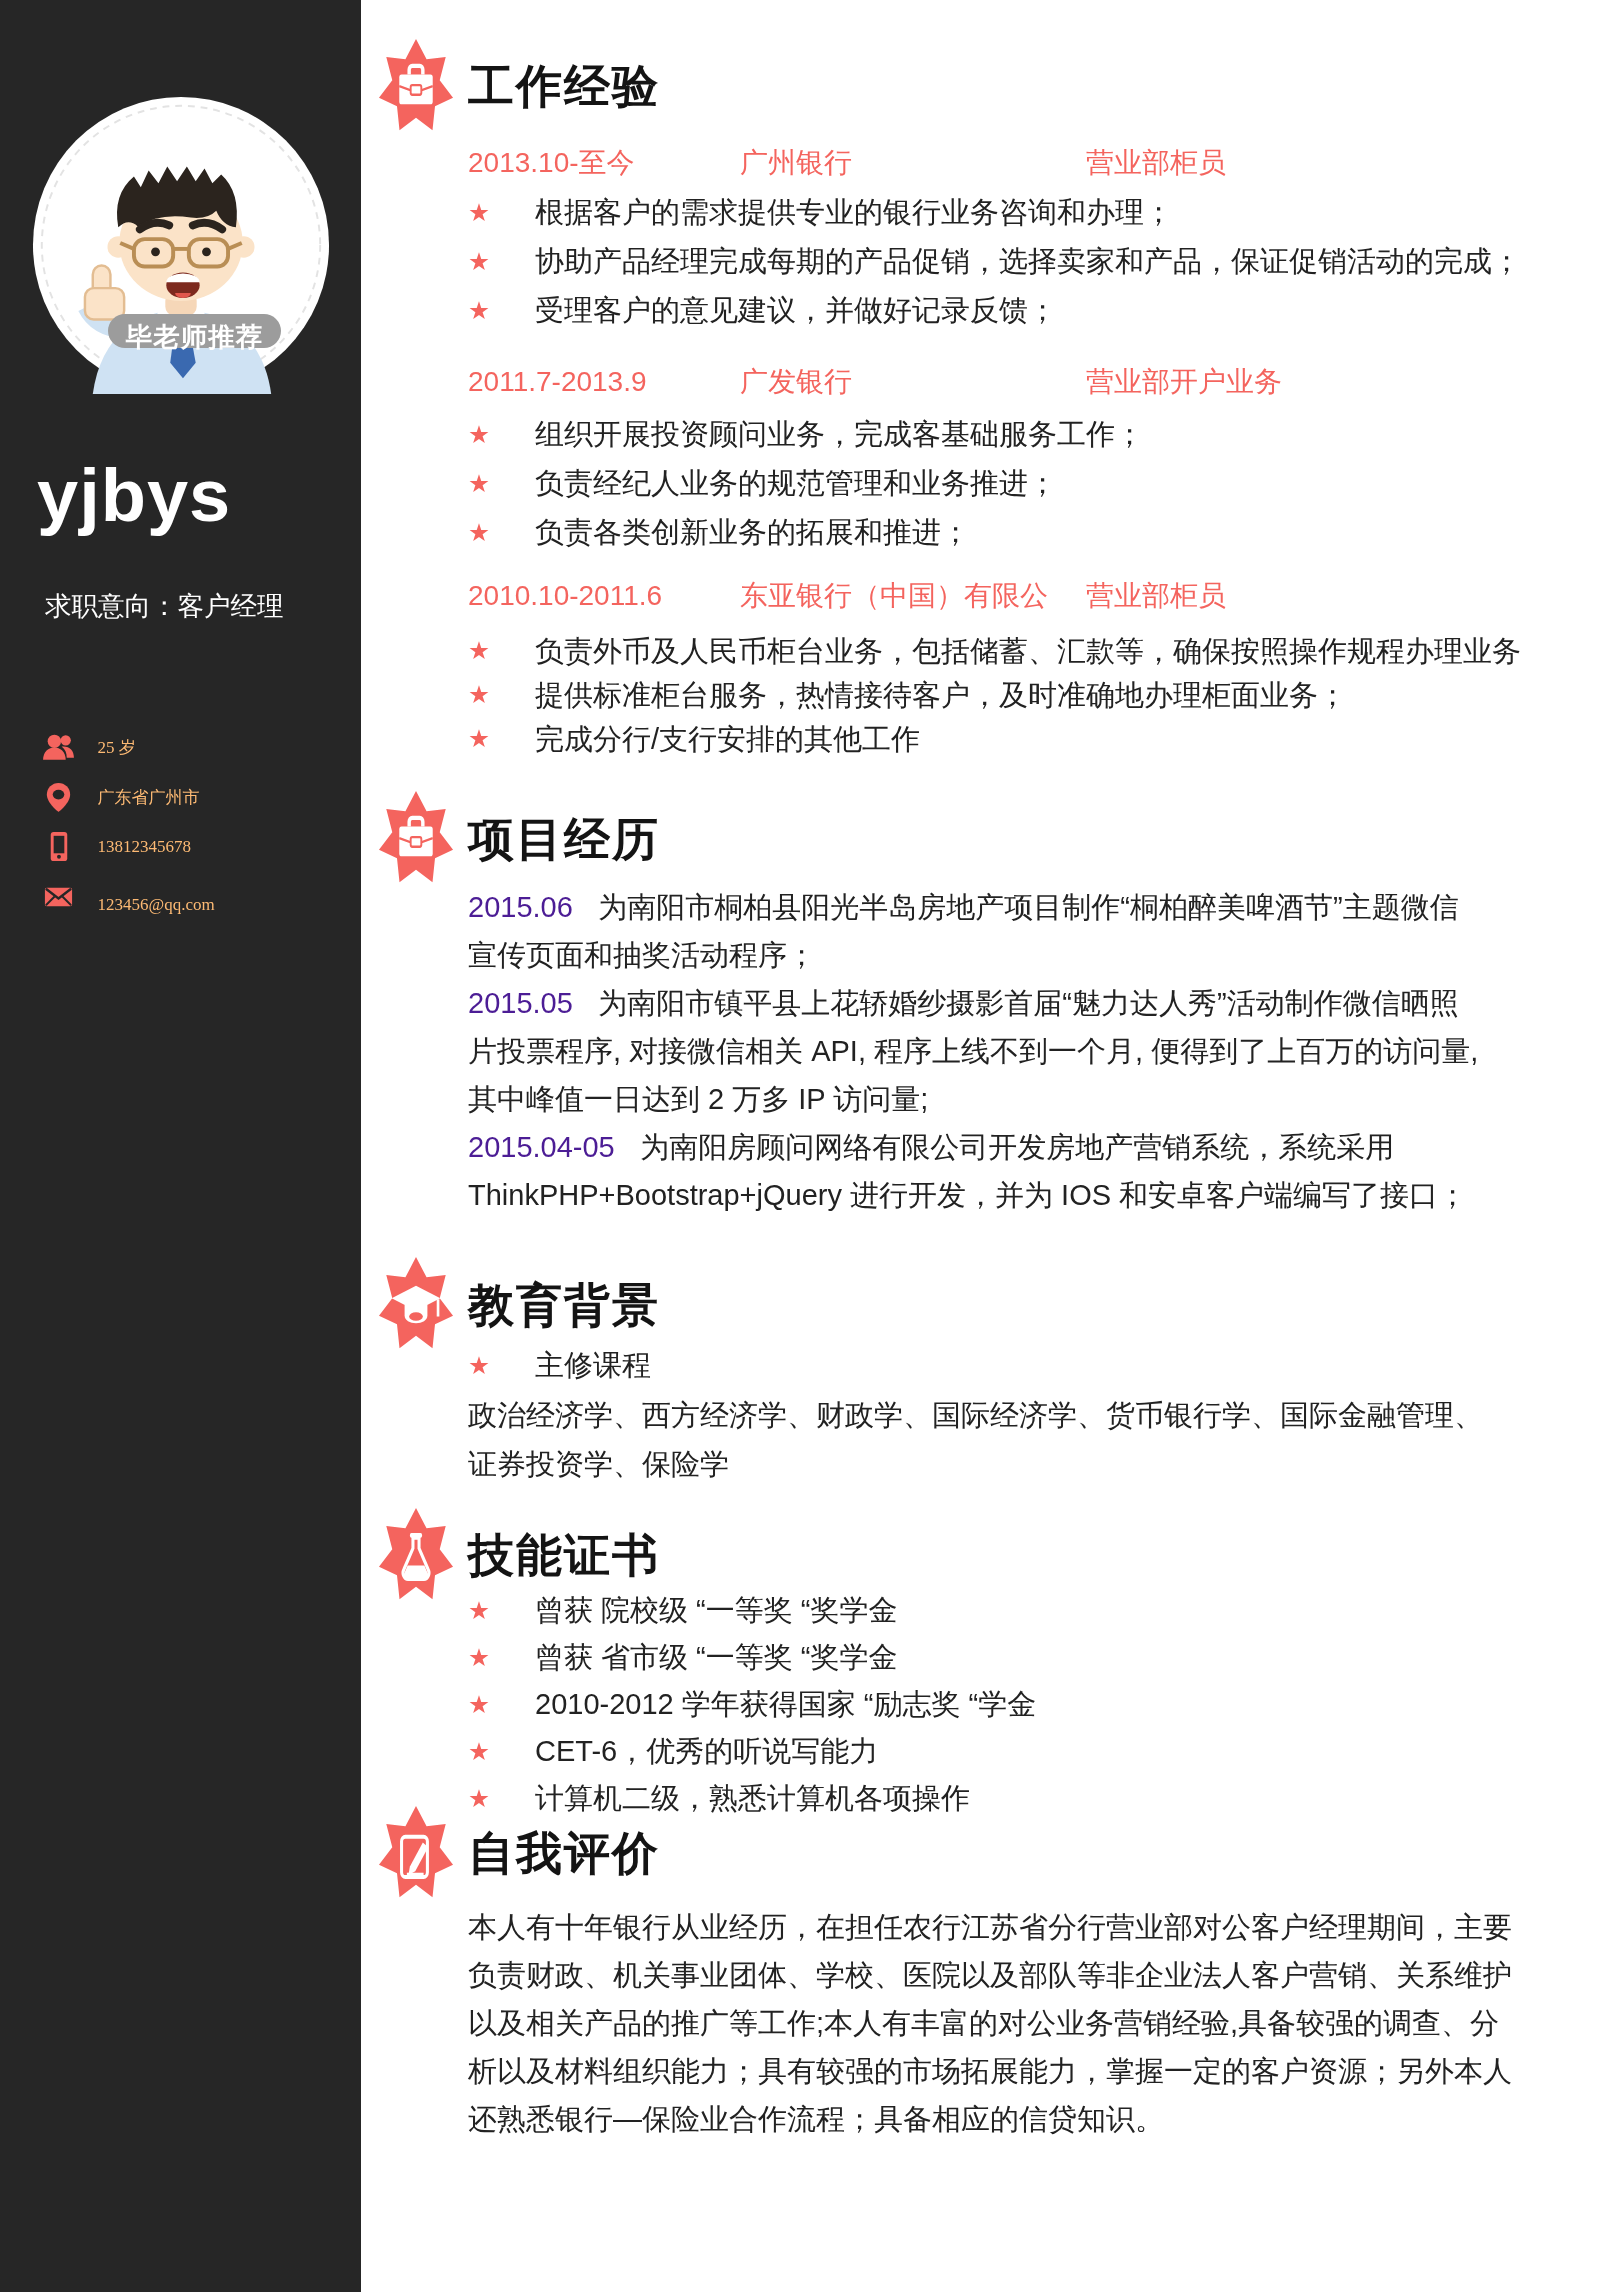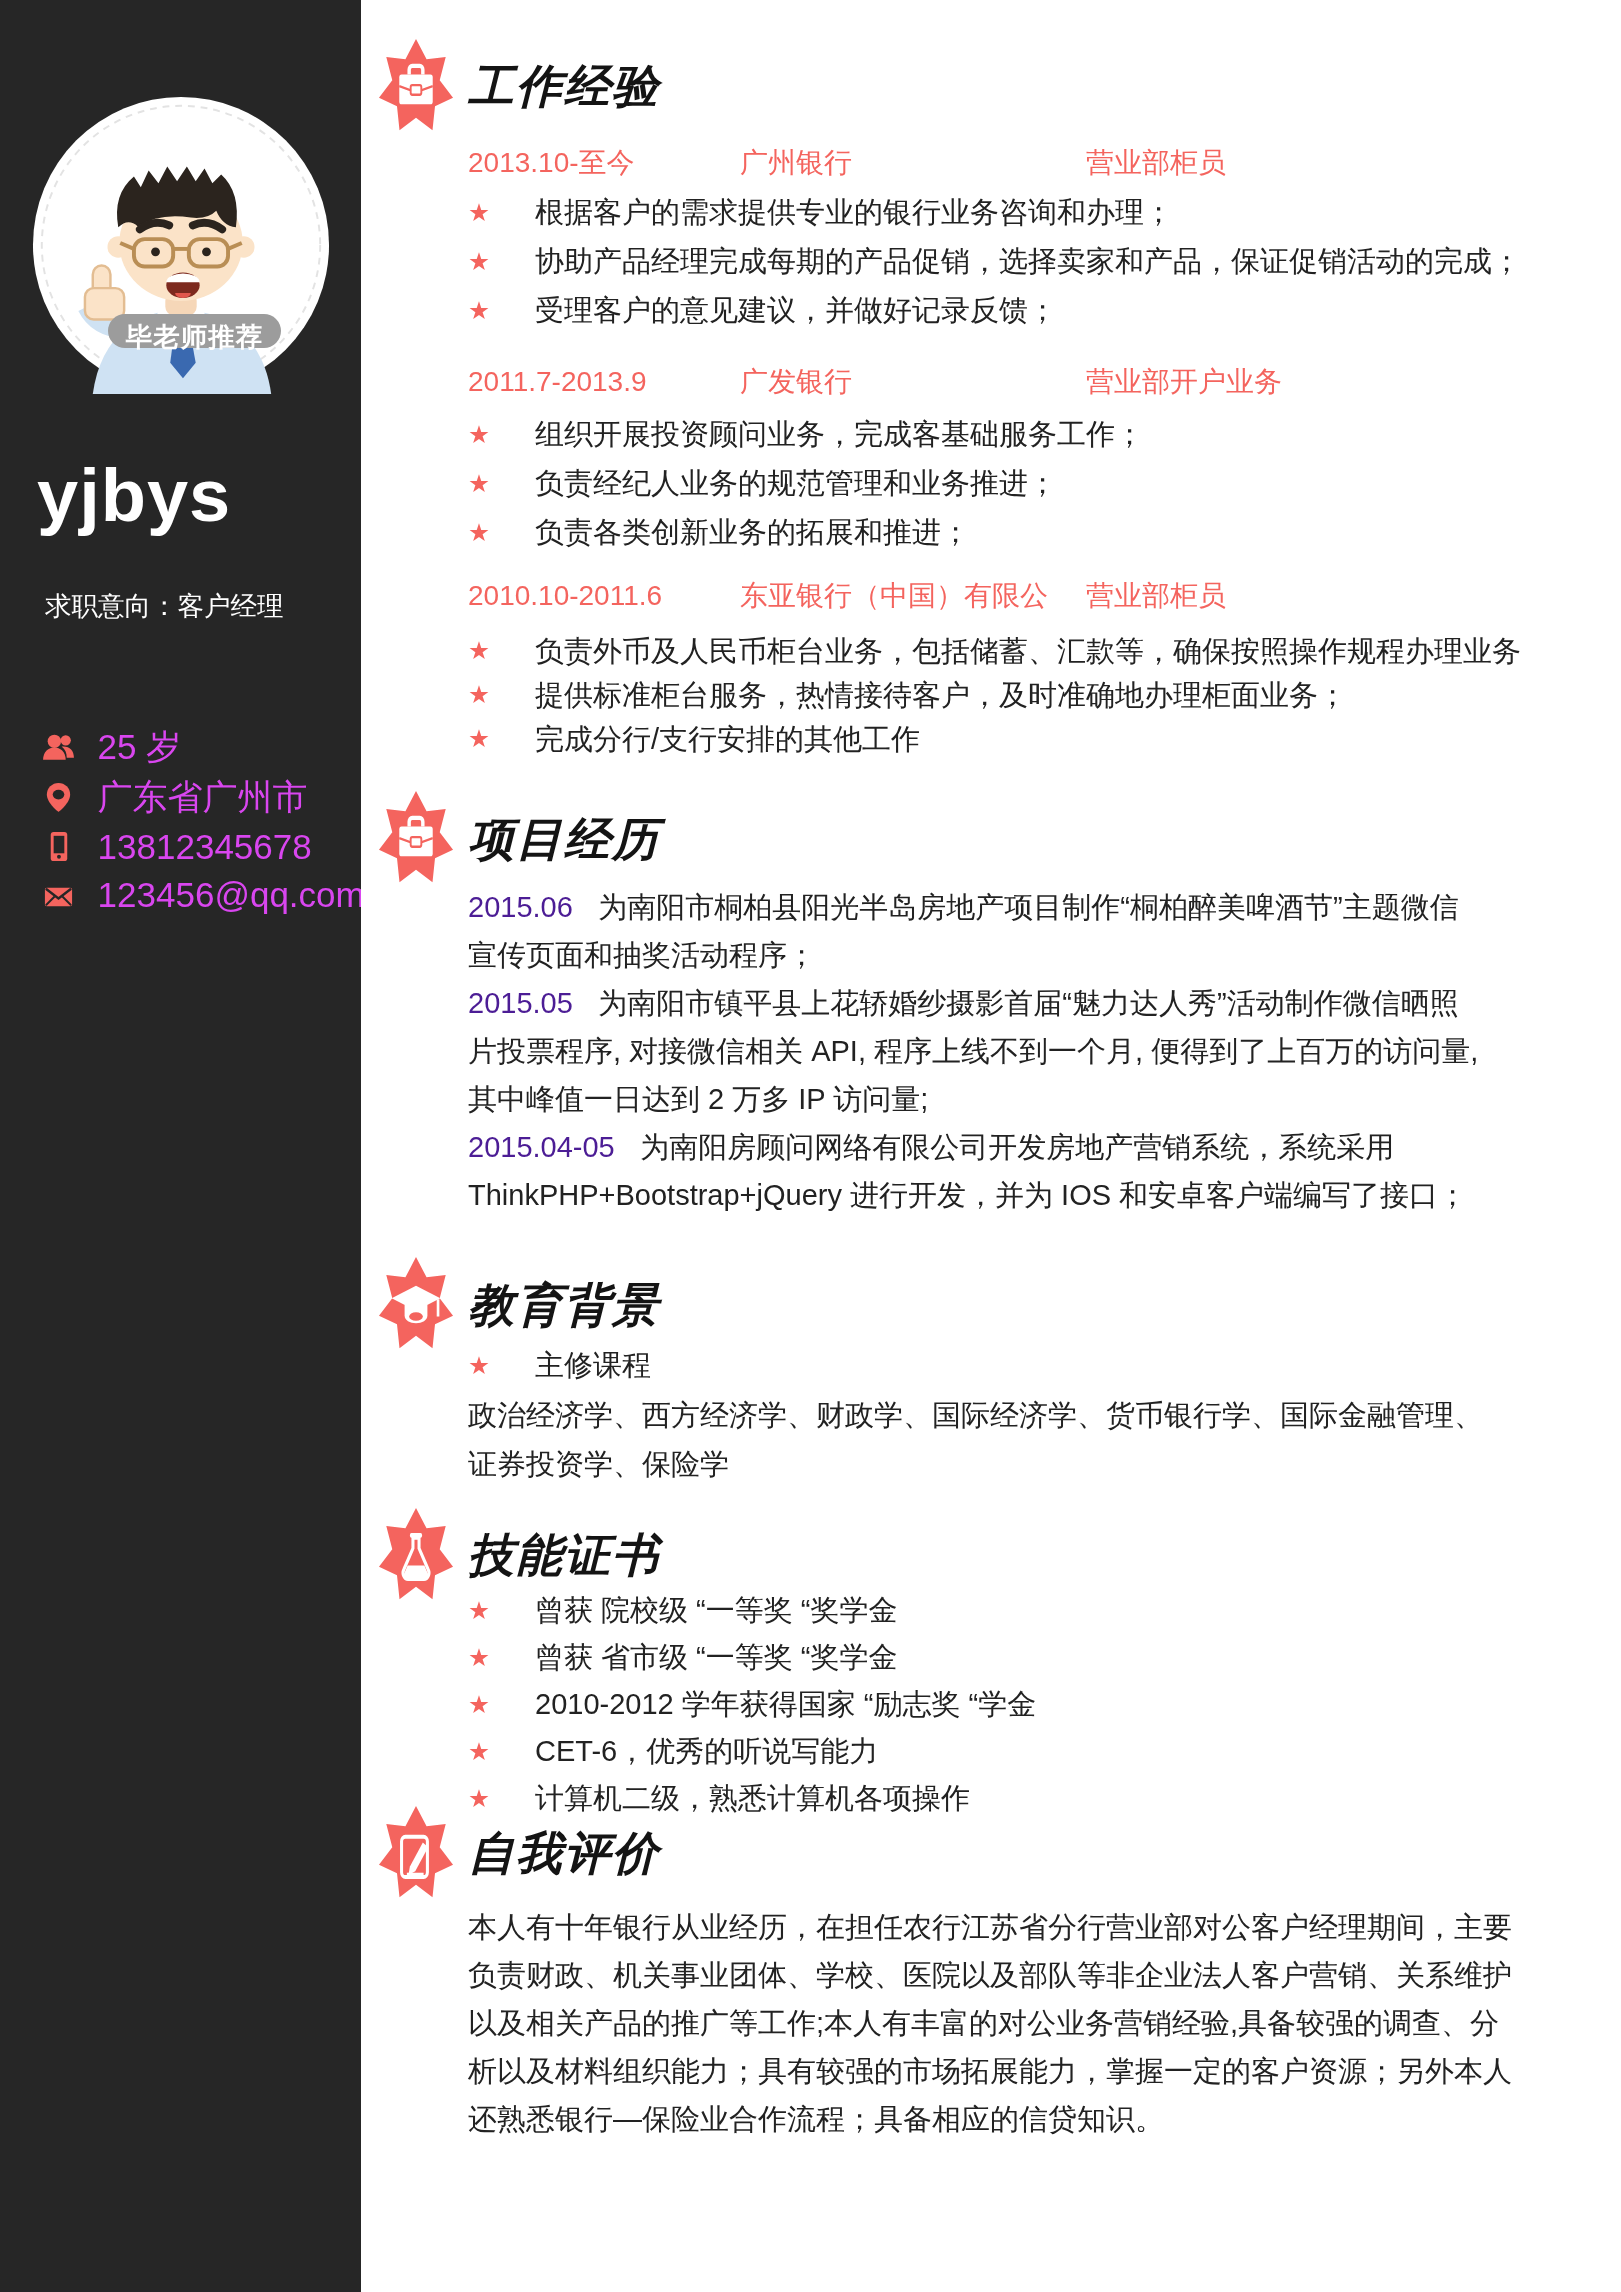--- a/index.html
+++ b/index.html
@@ -26,28 +26,28 @@
     position:absolute; left:37px; top:453px; color:#ffffff;
     font-size:74px; font-weight:bold; letter-spacing:1px;
   }
   .side-intent {
     position:absolute; left:45px; top:588px; color:#ffffff; font-size:26.5px;
   }
   .contacts { position:absolute; left:39px; top:729px; }
   .c-row { display:flex; align-items:center; margin-bottom:12.7px; height:37px; }
   .c-row:last-child { margin-top:8px;align-items:flex-end; }
   .c-icon { width:39px; height:37px; display:flex; align-items:center; justify-content:center; margin-right:19.6px; }
-  .c-text { color:#d946ef; font-size:35px; }
+  .c-text { color:#fdba74; font-size:17px;font-family:Liberation Serif, serif; }
 
   
   .main {
     position:absolute; left:361px; top:0; width:1260px; height:2293px;
     padding:0 23.5px 0 107px; background:#ffffff;
   }
-  .sec-head { position:relative; height:63px;font-style:italic; }
+  .sec-head { position:relative; height:63px; }
   .sec-title {
     font-size:46px; font-weight:bold; color:#141414; line-height:63px;
     letter-spacing:2px; padding-left:0;
   }
   .badge {
     position:absolute; left:-90px; top:50%; transform:translateY(-50%);
     width:76px; height:96px; display:block;
   }
   .badge svg { width:76px; height:96px; display:block; }
 

